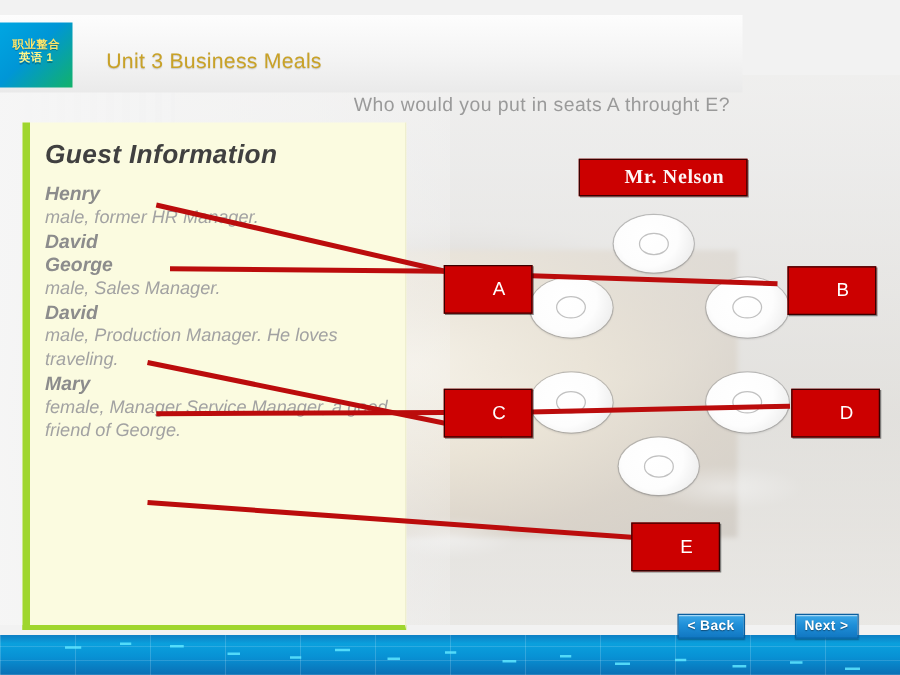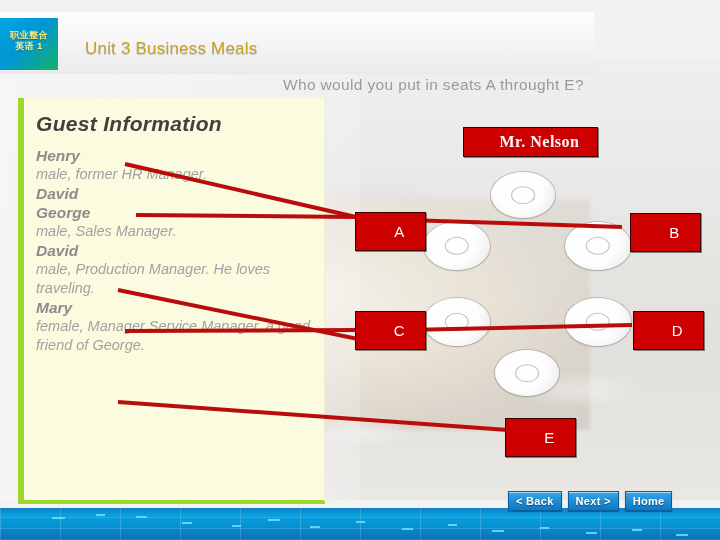--- a/index.html
+++ b/index.html
@@ -152,20 +152,21 @@
   
   .navbar{position:absolute;left:508px;top:491px;z-index:9;display:flex;gap:6px;}
   .navbtn{
     height:18px;padding:0 7px;display:flex;align-items:center;justify-content:center;
     font-size:11px;font-weight:bold;color:#ffffff;
     background:linear-gradient(to bottom,#3ca8e8 0%,#1f8fd8 45%,#1177c2 100%);
     border:1px solid #0a5e9e;
     box-shadow:inset 0 1px 0 rgba(255,255,255,.55), 0 1px 1px rgba(0,0,0,.3);
     letter-spacing:.3px;text-shadow:0 1px 1px rgba(0,0,0,.45);
     white-space:nowrap;
+    margin-left:34px;
   }
 
   
   .footer{
     position:absolute;left:0;top:508px;width:720px;height:32px;z-index:8;
     background:linear-gradient(to bottom,#0d7fc4 0%,#0aa0dd 22%,#0891d4 55%,#0a6fb4 100%);
     overflow:hidden;
   }
   .footer .grid{
     position:absolute;inset:0;

